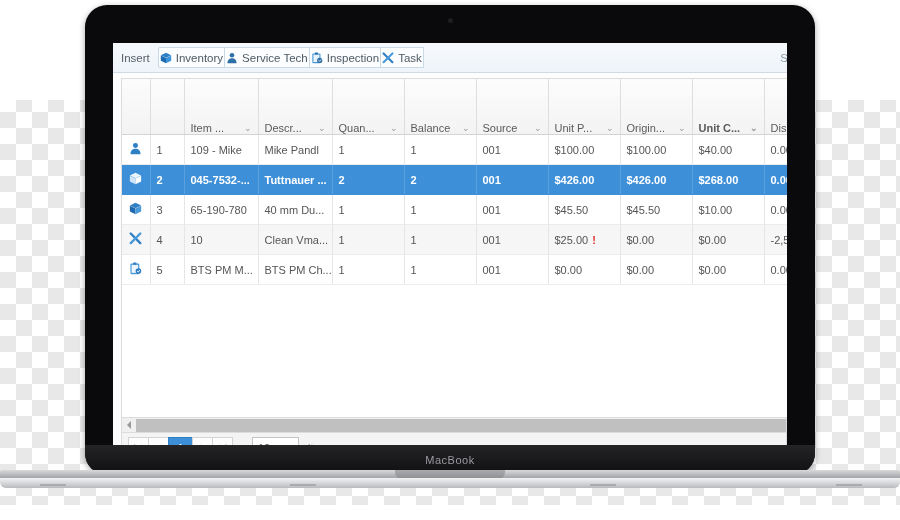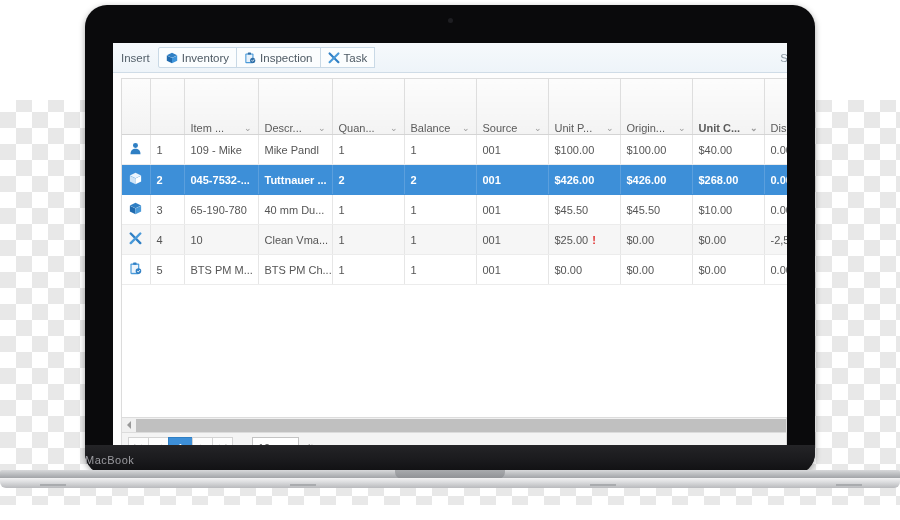--- a/index.html
+++ b/index.html
@@ -52,21 +52,21 @@
     position: absolute; left: 50%; top: 13px;
     width: 5px; height: 5px; margin-left: -2.5px;
     background: #1e1e22;
     border-radius: 50%;
   }
   .chin {
     position: absolute; left: 0; bottom: 0;
     width: 730px; height: 30px;
     background: linear-gradient(180deg, #242427 0%, #1a1a1d 50%, #0e0e10 100%);
     border-radius: 0 0 22px 22px;
-    display: flex; align-items: center; justify-content: flex-start; margin-top: 8px;
+    display: flex; align-items: center; justify-content: center; margin-top: 8px;
   }
   .chin-label {
     color: #9a9a9f;
     font-size: 11px;
     letter-spacing: 0.5px;
   }
   
   .screen {
     position: absolute;
     left: 28px; top: 38px;
@@ -117,21 +117,21 @@
     padding: 0 8px;
   }
   .toolbar-label {
     color: #55616b;
     font-size: 11.5px;
     margin-right: 8px;
   }
   .tbtn {
     height: 21px;
     display: flex; align-items: center; gap: 4px;
-    padding: 0 7px;
+    padding: 0 1px;
     background: #fbfdfe;
     border: 1px solid #c9d9e6;
     margin-right: -1px;
     color: #4e5a64;
     font-size: 11.5px;
     cursor: default;
     white-space: nowrap;
   }
   .tbtn:first-of-type { border-radius: 2px 0 0 2px; }
   .tb-spacer { flex: 1; }
@@ -289,20 +289,29 @@
             <span class="ic">
               <svg width="12" height="12" viewBox="0 0 12 12">
                 <path d="M6 0.7 L11.2 3.2 L6 5.7 L0.8 3.2 Z" fill="#2f7fc4"></path>
                 <path d="M0.8 3.5 L6 6 L6 11.3 L0.8 8.8 Z" fill="#1f6aae"></path>
                 <path d="M11.2 3.5 L6 6 L6 11.3 L11.2 8.8 Z" fill="#3e94da"></path>
               </svg>
             </span>
             <span>Inventory</span>
           </div>
 
+          <div class="tbtn">
+            <span class="ic">
+              <svg width="12" height="12" viewBox="0 0 12 12">
+                <circle cx="6" cy="3.3" r="2.3" fill="#2f6fa8"></circle>
+                <path d="M1.4 11.2 C1.4 7.9 3.4 6.3 6 6.3 C8.6 6.3 10.6 7.9 10.6 11.2 Z" fill="#2f6fa8"></path>
+              </svg>
+            </span>
+            <span>Service Tech</span>
+          </div>
 
           <div class="tbtn">
             <span class="ic">
               <svg width="12" height="12" viewBox="0 0 12 12">
                 <rect x="1.3" y="1.4" width="8.2" height="9.8" rx="1" fill="#4a9ad9"></rect>
                 <rect x="2.4" y="2.6" width="6" height="7.4" fill="#e8f2fb"></rect>
                 <rect x="3.8" y="0.5" width="3.2" height="2" rx="0.6" fill="#2f6fa8"></rect>
                 <circle cx="8.7" cy="8.4" r="2.6" fill="#2f6fa8"></circle>
                 <path d="M7.6 8.4 l0.9 0.9 l1.6 -1.8" stroke="#fff" stroke-width="0.9" fill="none"></path>
               </svg>

